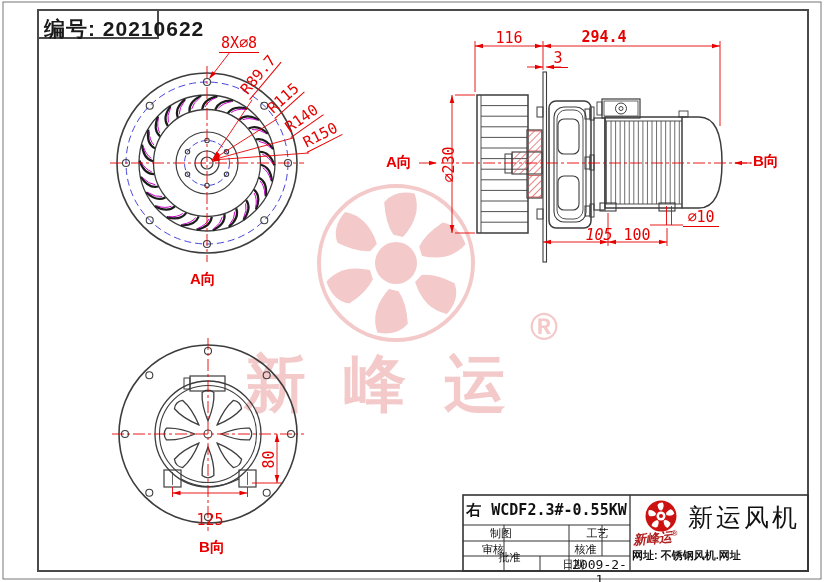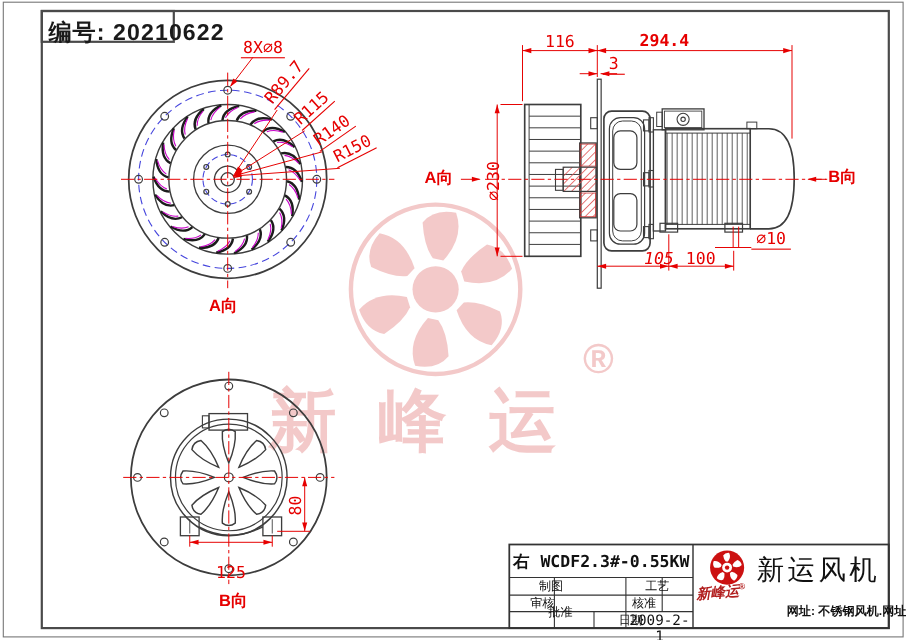--- a/index.html
+++ b/index.html
@@ -20,21 +20,21 @@
          font-size:38px;font-weight:bold;}
   .tb{font-size:11px;line-height:15px;}
   .tbl{position:absolute;z-index:3;color:#111;}
   .model-row{left:464px;top:497px;width:165px;height:26px;display:flex;align-items:center;
              justify-content:center;gap:10px;font-weight:bold;}
   .company{left:680px;top:501px;width:128px;text-align:center;font-size:25px;font-weight:normal;
            letter-spacing:3px;}
   .script{left:633px;top:529px;width:60px;color:#b22020;font-size:13px;font-weight:bold;
           font-style:italic;transform:rotate(-5deg);}
   .script sup{font-size:8px;font-style:normal;}
-  .web{left:632px;top:548px;width:176px;text-align:right;font-size:11px;font-weight:bold;padding-left:16px;}
+  .web{left:632px;top:548px;width:176px;text-align:left;font-size:11px;font-weight:bold;}
   .web2{left:632px;top:559px;width:176px;text-align:center;font-size:11px;font-weight:bold;
         font-family:"DejaVu Sans Mono",monospace;}
 </style>
 </head>
 <body>
 
 <div id="page">
 
   <div class="wmtext">新峰运</div>
   <div class="wmreg">®</div>

